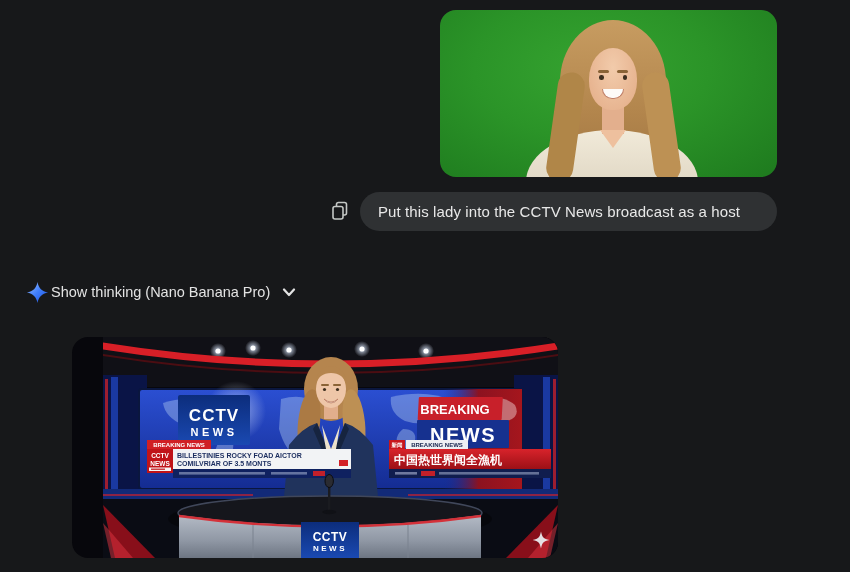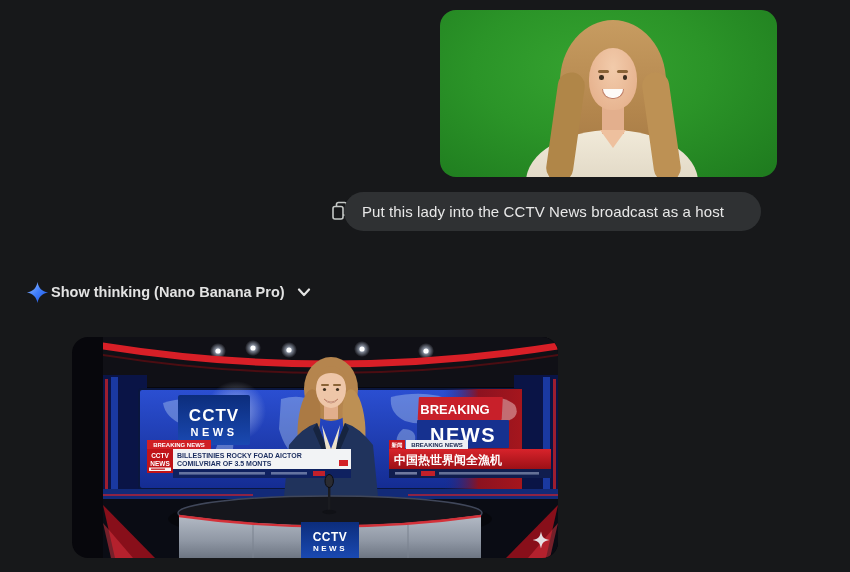--- a/index.html
+++ b/index.html
@@ -25,27 +25,27 @@
     background:radial-gradient(ellipse at 50% 32%,#f2cbab 0%,#e7b490 75%,#dfa780 100%);
     border-radius:50% 50% 46% 46%;}
   .gs-brow{position:absolute;top:22px;width:11px;height:2.5px;background:#8a6336;border-radius:2px;}
   .gs-eye{position:absolute;top:27px;width:4.5px;height:4.5px;background:#3c2e1f;border-radius:50%;}
   .gs-smile{position:absolute;left:50%;transform:translateX(-50%);top:41px;width:20px;height:9px;
     background:#fdfbf8;border:1.5px solid #c07f66;border-top:none;border-radius:0 0 11px 11px;}
 
   
   .copy-btn{position:absolute;left:329px;top:200px;width:22px;height:22px;border:none;background:transparent;
     padding:0;cursor:pointer;}
-  .bubble{position:absolute;left:344px;top:192px;width:417px;height:39px;background:#2f3133;
+  .bubble{position:absolute;left:360px;top:192px;width:417px;height:39px;background:#2f3133;
     border-radius:22px;display:flex;align-items:center;box-sizing:border-box;padding:0 18px;}
   .bubble span{font-size:15px;color:#e8e8e8;letter-spacing:.1px;white-space:nowrap;}
 
   
   .think-row{position:absolute;left:26px;top:279px;height:26px;display:flex;align-items:center;cursor:pointer;}
-  .think-label{margin-left:25px;font-size:14.5px;font-weight:bold;color:#e3e3e3;}
+  .think-label{margin-left:25px;font-size:14.5px;font-weight:normal;color:#e3e3e3;}
   .think-chev{margin-left:12px;}
 
   
   .gen-img{position:absolute;left:72px;top:337px;width:455px;height:221px;border-radius:16px;
     overflow:hidden;background:#07070c;padding-left:31px;}
   svg text{font-family:"Liberation Sans","DejaVu Sans",sans-serif;}
 </style>
 </head>
 <body>
 

